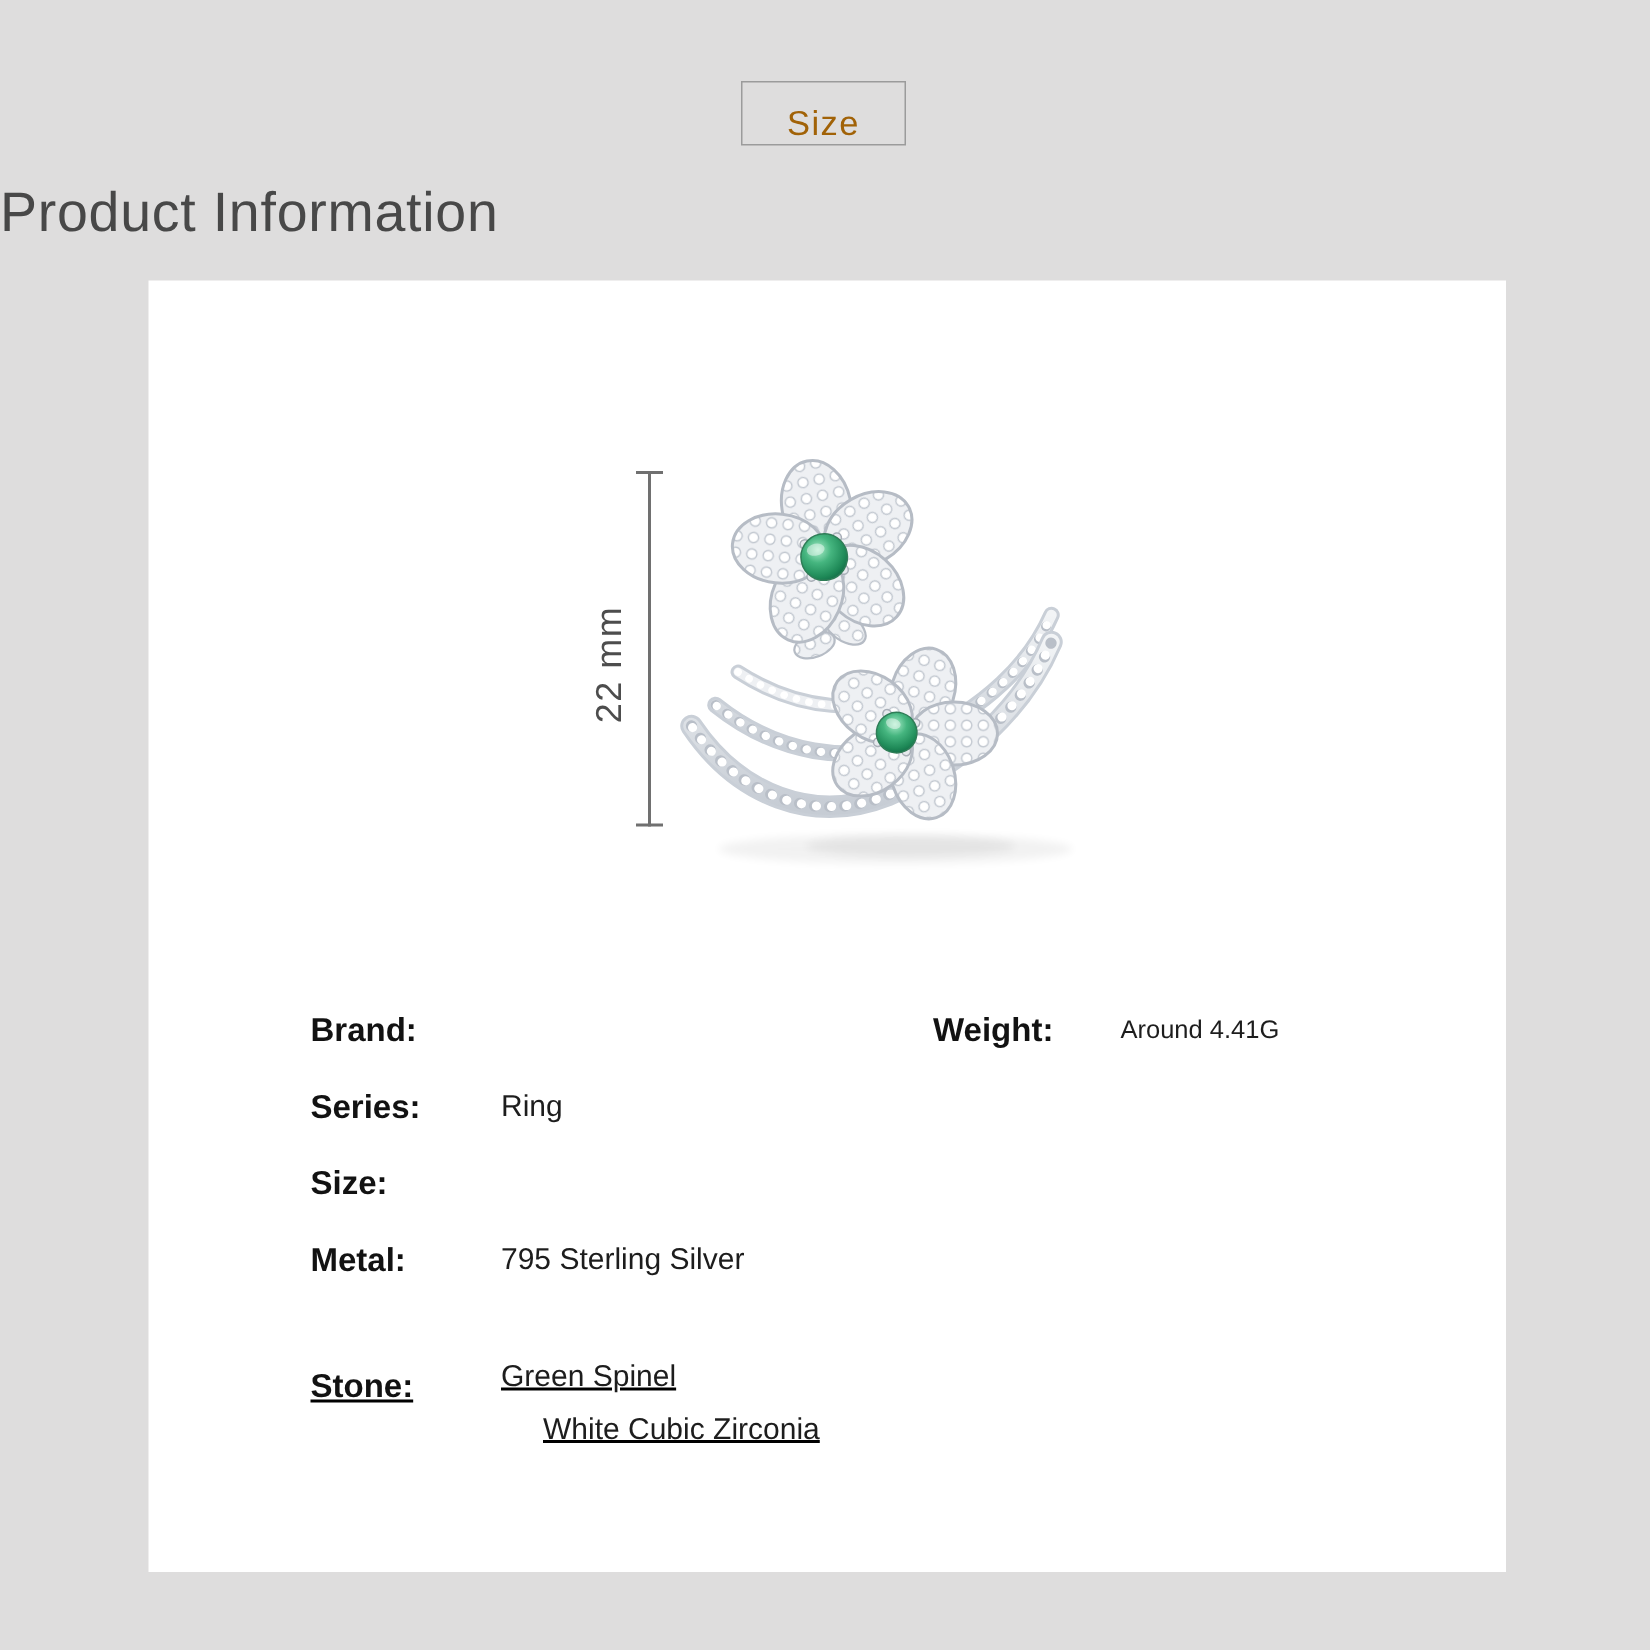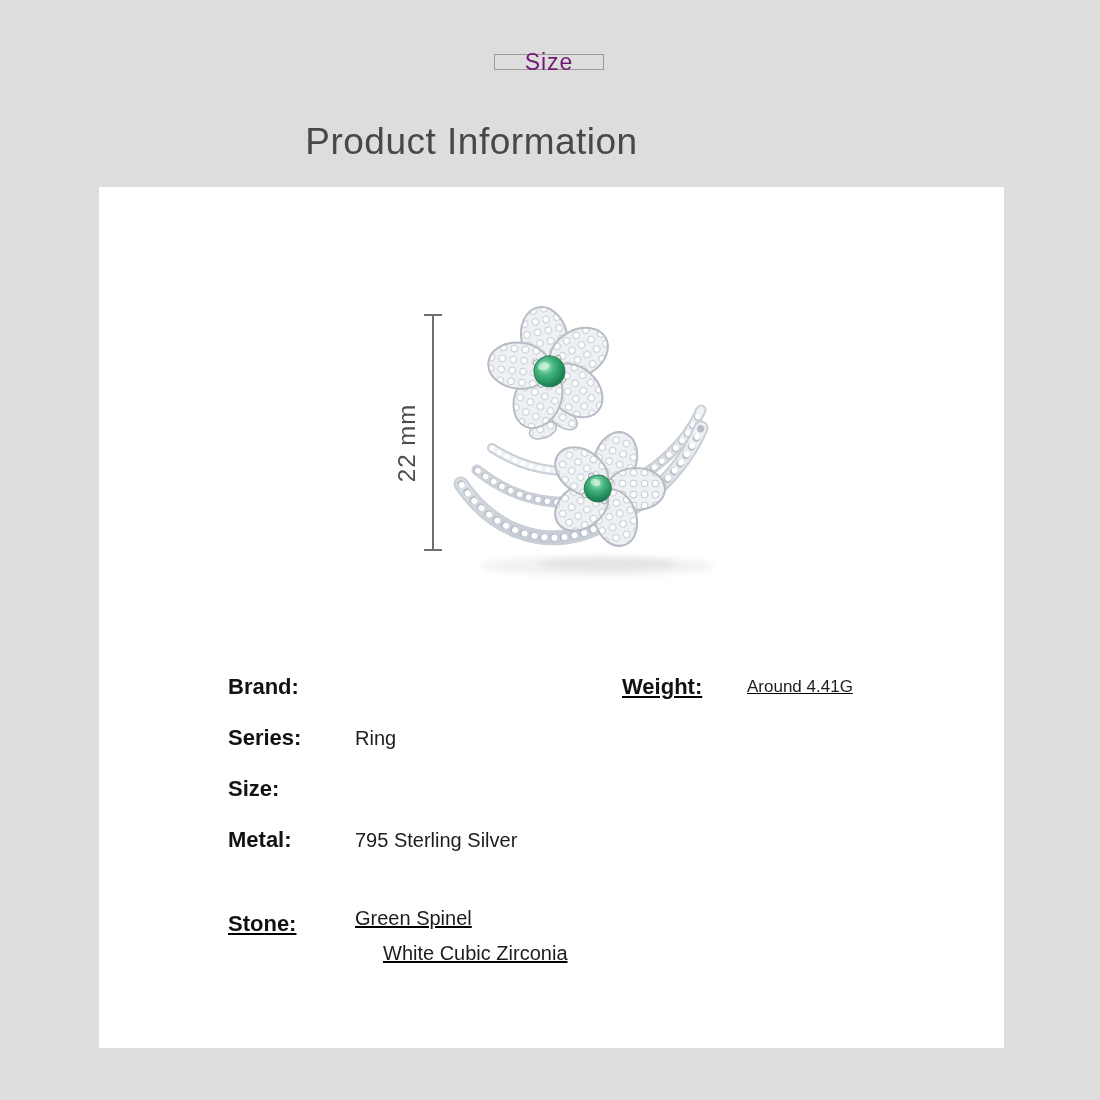--- a/index.html
+++ b/index.html
@@ -4,50 +4,50 @@
 <style>
   html,body{margin:0;padding:0;}
   body{
     width:1100px;height:1100px;position:relative;overflow:hidden;
     background:#dedddd;
     font-family:"Liberation Sans", sans-serif;
     -webkit-font-smoothing:antialiased;
   }
   .size-tag{
     position:absolute;left:50%;top:54px;margin-left:-56px;
-    width:110px;height:16px;border:1px solid #9b9b9b;
-    display:flex;align-items:center;justify-content:center;
-    font-size:23px;color:#701a75;letter-spacing:1px;background:transparent;
+    width:110px;height:43px;border:1px solid #9b9b9b;
+    display:flex;align-items:flex-end;justify-content:center;
+    font-size:23px;color:#a16207;letter-spacing:1px;background:transparent;
     box-sizing:border-box;
   }
   .page-title{
-    position:absolute;left:0;top:96px;width:943px;text-align:center;
+    position:absolute;left:0;top:96px;width:943px;text-align:left;
     font-size:37px;color:#484848;font-weight:400;letter-spacing:0.5px;
   }
   .card{
     position:absolute;left:99px;top:187px;width:905px;height:861px;
     background:#ffffff;
   }
   
   .measure-line{position:absolute;left:333px;top:127px;width:2px;height:237px;background:#707070;}
   .measure-cap{position:absolute;left:325px;width:18px;height:2px;background:#707070;}
   .measure-cap.top{top:127px;}
   .measure-cap.bottom{top:362px;}
   .measure-label{
     position:absolute;left:308px;top:256px;white-space:nowrap;
     transform:translate(-50%,-50%) rotate(-90deg);
     font-size:24px;color:#4d4d4d;letter-spacing:1px;
   }
   .ring-wrap{position:absolute;left:348px;top:93px;width:320px;height:300px;}
   
-  .details-left{position:absolute;left:129px;top:486px;width:400px;}
+  .details-left{position:absolute;left:108px;top:486px;width:400px;}
   .details-right{position:absolute;left:523px;top:486px;width:360px;}
   .detail-row{display:grid;grid-template-columns:127px auto;align-items:center;height:28px;margin-bottom:23px;}
   .detail-row.multiline{height:auto;margin-bottom:0;text-decoration:underline;}
-  .details-right .detail-row{grid-template-columns:125px auto;text-decoration:underline;}
+  .details-right .detail-row{grid-template-columns:125px auto;}
   .detail-label{font-size:22px;font-weight:bold;color:#121212;}
   .detail-value{font-size:20px;color:#1d1d1d;}
   .details-right .detail-value{font-size:17px;}
   .detail-value-lines .detail-value{line-height:35px;}
 </style>
 </head>
 <body>
 
 <div class="size-tag">
   <span>Size</span>

